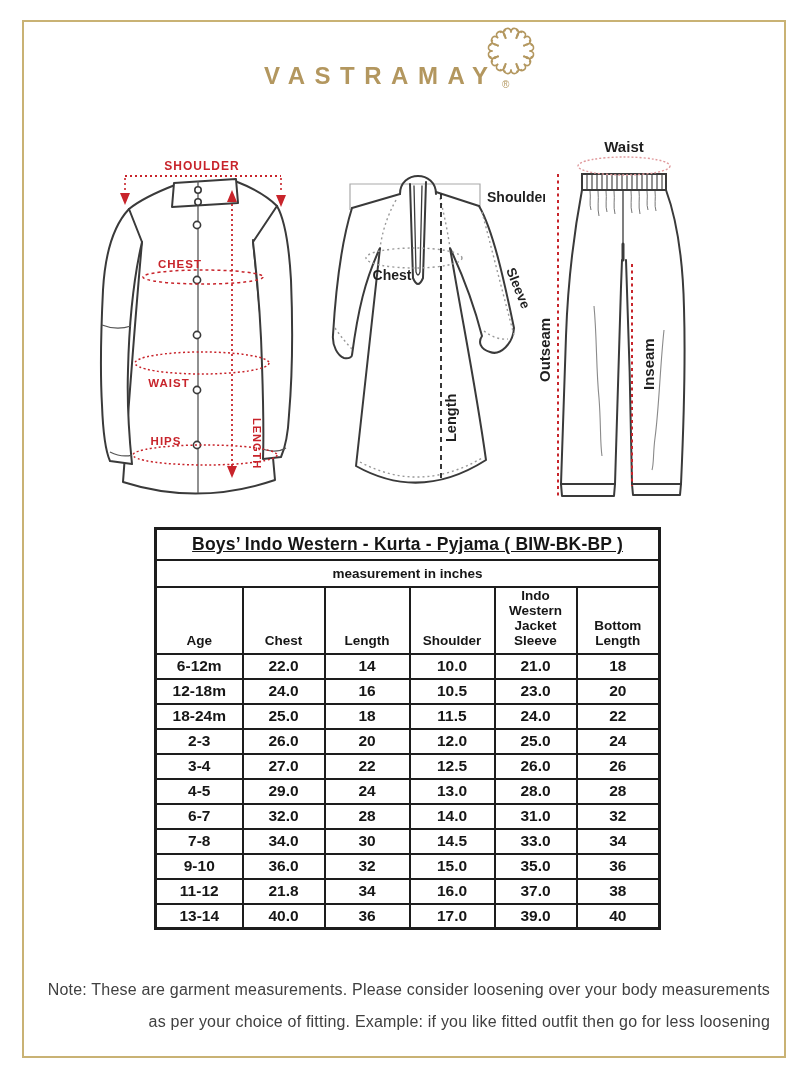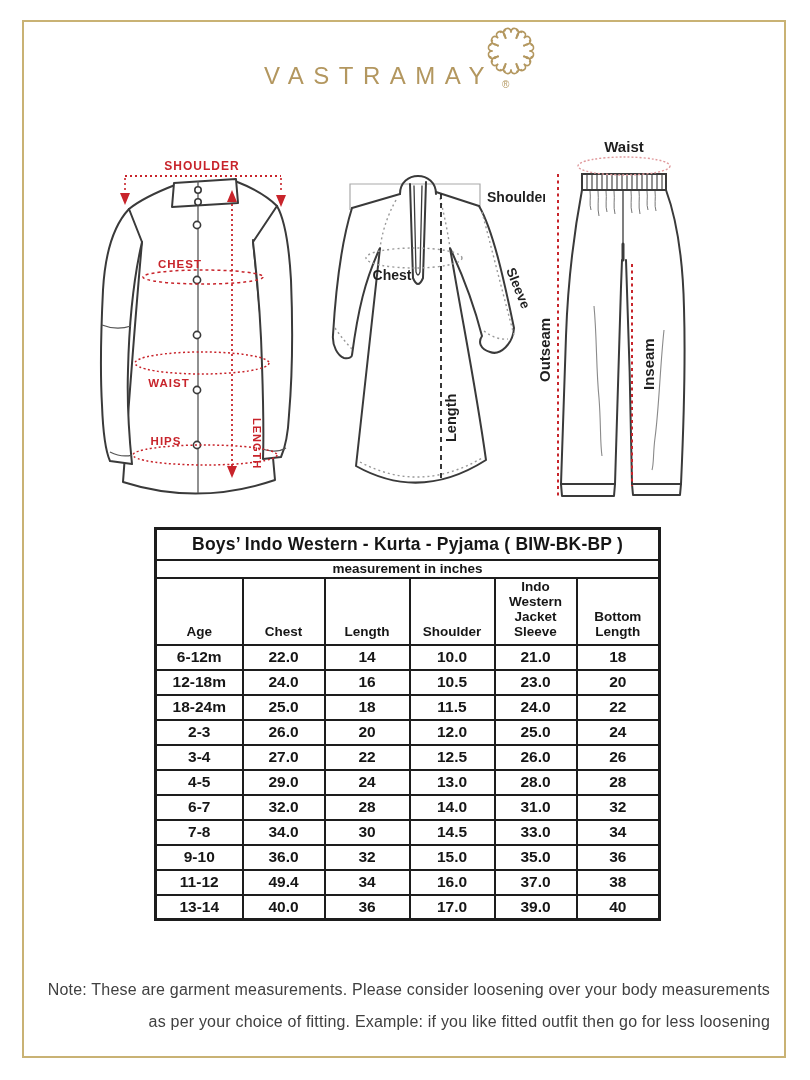--- a/index.html
+++ b/index.html
@@ -2,37 +2,37 @@
 <html><head>
 <meta charset="utf-8">
 <style>
   html,body{margin:0;padding:0;background:#ffffff;}
   .page{position:relative;width:810px;height:1080px;background:#ffffff;overflow:hidden;
         font-family:"Liberation Sans", sans-serif;}
   .gold-frame{position:absolute;left:22px;top:20px;width:760px;height:1034px;
         border:2px solid #c9b274;pointer-events:none;}
   
   .brand-text{position:absolute;left:264px;top:62px;font-size:24px;letter-spacing:9.5px;
-        color:#b3975f;font-weight:400;white-space:nowrap;}
+        color:#b3975f;font-weight:700;white-space:nowrap;}
   .brand-reg{position:absolute;left:502px;top:79px;font-size:10px;color:#b3975f;}
   .ornament{position:absolute;left:486px;top:26px;width:50px;height:50px;}
   
   .diag{position:absolute;}
   .diag svg{display:block;font-family:"Liberation Sans", sans-serif;}
   #diag-jacket{left:85px;top:130px;width:225px;height:395px;}
   #diag-kurta{left:330px;top:130px;width:215px;height:395px;}
   #diag-pyjama{left:540px;top:118px;width:240px;height:400px;}
   
   .size-table{position:absolute;left:154px;top:527px;width:504px;border-collapse:collapse;
         border:3px solid #1d1d1d;table-layout:fixed;color:#161616;}
   .size-table th,.size-table td{border:2px solid #1d1d1d;text-align:center;padding:0;
         font-weight:700;overflow:hidden;}
-  .row-title{height:31px;}
+  .row-title{height:31px;text-decoration:underline;}
   .row-title th{font-size:17.5px;letter-spacing:0.2px;}
-  .row-unit{height:18px;}
+  .row-unit{height:27px;}
   .row-unit th{font-size:13.5px;}
   .row-head{height:58px;}
   .row-head th{font-size:13.5px;line-height:1.12;vertical-align:bottom;padding-bottom:5px;}
   .th-pad{padding-left:10px;padding-right:10px;}
   .th-pad2{padding-left:8px;padding-right:8px;}
   .size-table tbody tr{height:25px;}
   .size-table tbody td{font-size:15.5px;}
   
   .note{position:absolute;left:40px;top:974px;width:730px;text-align:right;
         font-size:16px;line-height:32px;color:#404040;letter-spacing:0.2px;}
@@ -299,21 +299,21 @@
         <tr>
           <td>9-10</td>
           <td>36.0</td>
           <td>32</td>
           <td>15.0</td>
           <td>35.0</td>
           <td>36</td>
         </tr>
         <tr>
           <td>11-12</td>
-          <td>49.4</td>
+          <td>21.8</td>
           <td>34</td>
           <td>16.0</td>
           <td>37.0</td>
           <td>38</td>
         </tr>
         <tr>
           <td>13-14</td>
           <td>40.0</td>
           <td>36</td>
           <td>17.0</td>

